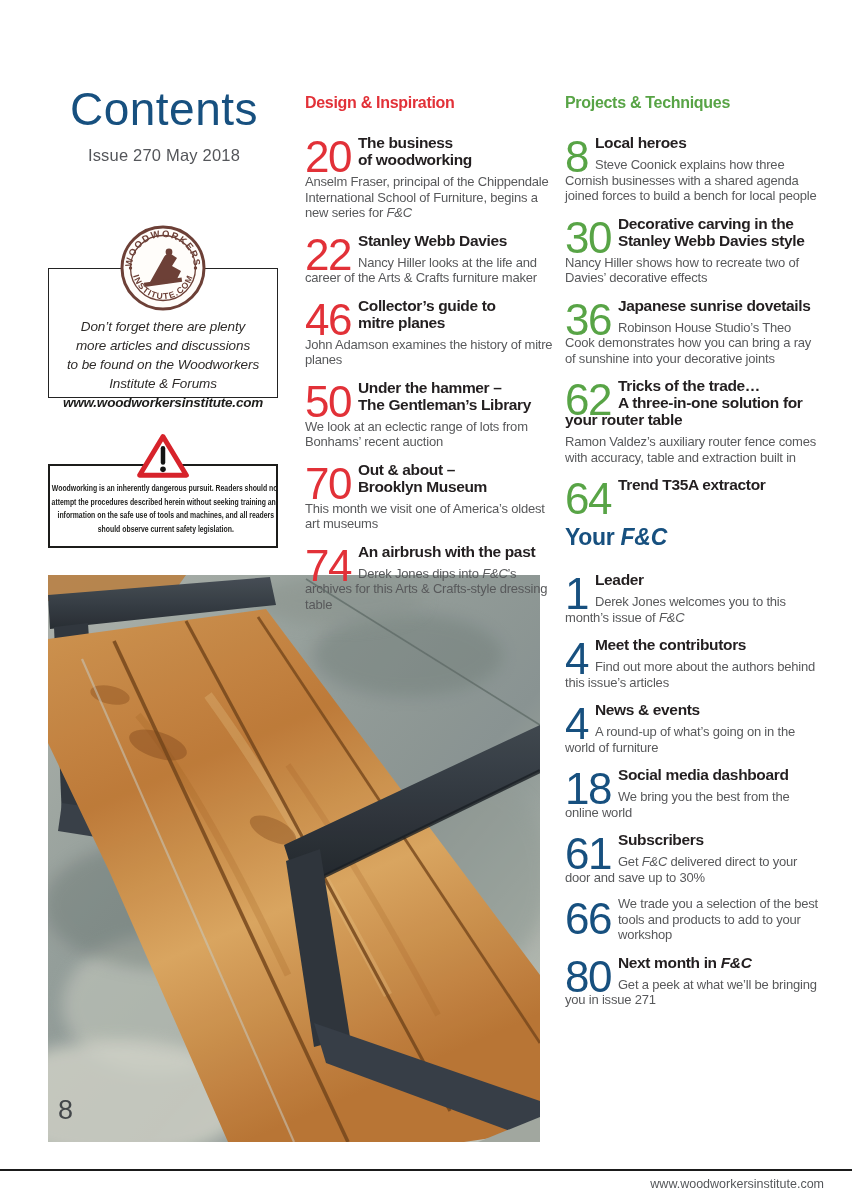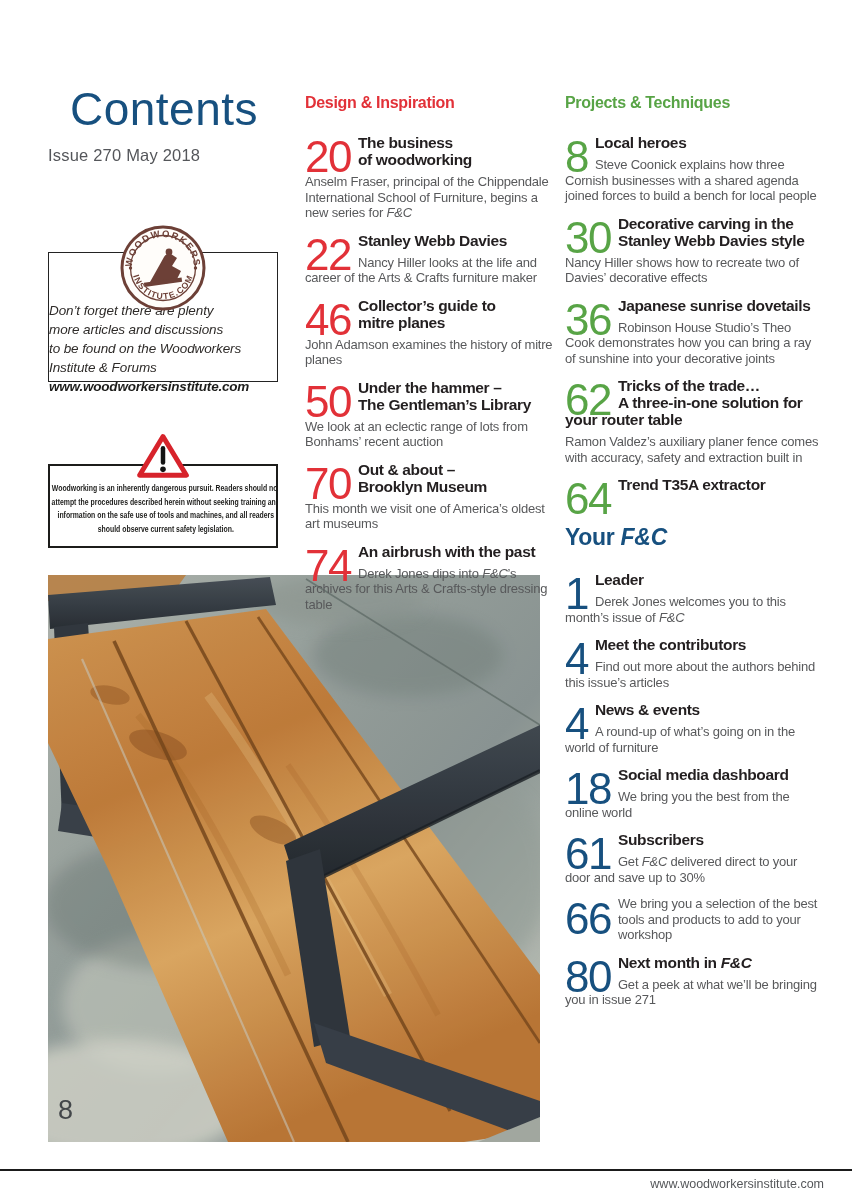--- a/index.html
+++ b/index.html
@@ -12,27 +12,27 @@
     position:relative;width:852px;height:1204px;margin:0 auto;
     background:#ffffff;overflow:hidden;
     font-family:"Liberation Sans","DejaVu Sans",sans-serif;color:var(--ink);padding-left:42px;
   }
   
   .contents-title{
     position:absolute;left:48px;top:82px;width:232px;text-align:center;
     font-size:46px;font-weight:300;letter-spacing:.5px;color:var(--blue);
   }
   .issue-line{
-    position:absolute;left:48px;top:146px;width:232px;
+    position:absolute;left:48px;top:146px;width:232px;text-align:center;
     font-size:16.5px;color:#54565a;letter-spacing:.2px;
   }
   .logo{position:absolute;left:119px;top:224px;width:88px;height:88px;z-index:3}
   .info-box{
-    position:absolute;left:48px;top:252px;width:230px;height:130px;
-    border:1.5px solid #232323;z-index:1;text-align:left;
+    position:absolute;left:48px;top:268px;width:230px;height:130px;
+    border:1.5px solid #232323;z-index:1;text-align:center;
   }
   .info-text{
     margin-top:48px;font-style:italic;font-size:13.5px;line-height:19px;
     color:#2e2b29;white-space:pre-line;letter-spacing:-.1px;
   }
   .info-url{font-style:italic;font-weight:700;font-size:13.5px;line-height:19px;color:#1d1d1b;letter-spacing:-.2px}
   .warning-triangle{position:absolute;left:136px;top:432px;width:54px;height:48px;z-index:3}
   .safety-box{
     position:absolute;left:48px;top:464px;width:230px;height:84px;
     border:2px solid #1c1c1a;overflow:hidden;
@@ -248,21 +248,21 @@
     <div class="entry green">
       <span class="num">36</span>
         <b class="etitle">Japanese sunrise dovetails</b>
         <span class="edesc">Robinson House Studio’s Theo Cook demonstrates how you can bring a ray of sunshine into your decorative joints</span>
     </div>
     <div class="entry green">
       <span class="num">62</span>
         <b class="etitle">Tricks of the trade…
 A three-in-one solution for
 your router table</b>
-        <span class="edesc">Ramon Valdez’s auxiliary planer fence comes with accuracy, safety and extraction built in</span>
+        <span class="edesc">Ramon Valdez’s auxiliary router fence comes with accuracy, table and extraction built in</span>
     </div>
     <div class="entry green">
       <span class="num">64</span>
         <b class="etitle">Trend T35A extractor</b>
     </div>
 
     <h2 class="sec-h blue">Your <i>F&amp;C</i></h2>
     <div class="entry blue">
       <span class="num">1</span>
         <b class="etitle">Leader</b>
@@ -283,21 +283,21 @@
         <b class="etitle">Social media dashboard</b>
         <span class="edesc">We bring you the best from the online world</span>
     </div>
     <div class="entry blue">
       <span class="num">61</span>
         <b class="etitle">Subscribers</b>
         <span class="edesc">Get <i>F&amp;C</i> delivered direct to your door and save up to 30%</span>
     </div>
     <div class="entry blue">
       <span class="num">66</span>
-        <span class="edesc">We bring you a selection of the best tools and products to add to your workshop</span>
+        <span class="edesc">We trade you a selection of the best tools and products to add to your workshop</span>
     </div>
     <div class="entry blue">
       <span class="num">80</span>
         <b class="etitle">Next month in <i>F&amp;C</i></b>
         <span class="edesc">Get a peek at what we’ll be bringing you in issue 271</span>
     </div>
   </section>
 
   <div class="footer-rule"></div>
   <div class="footer-left">

